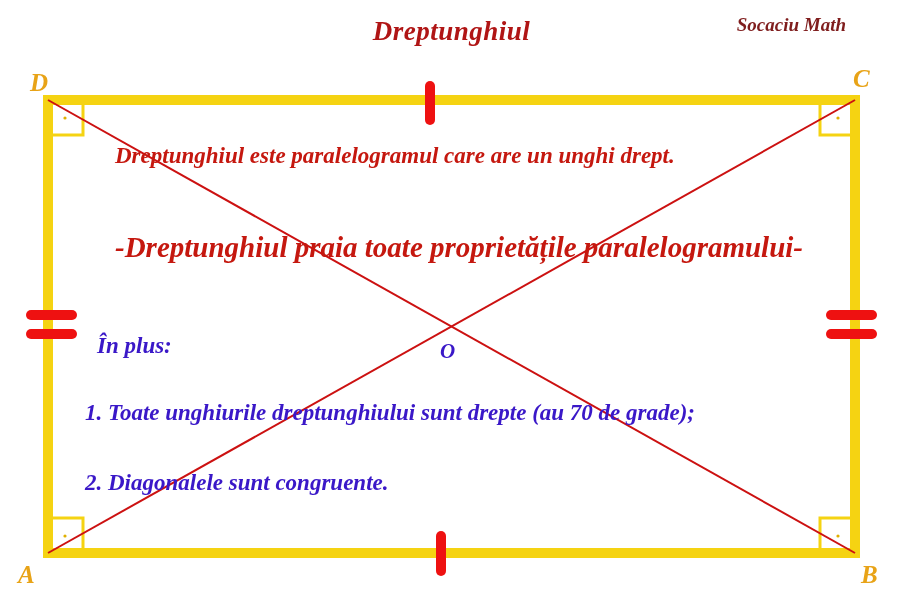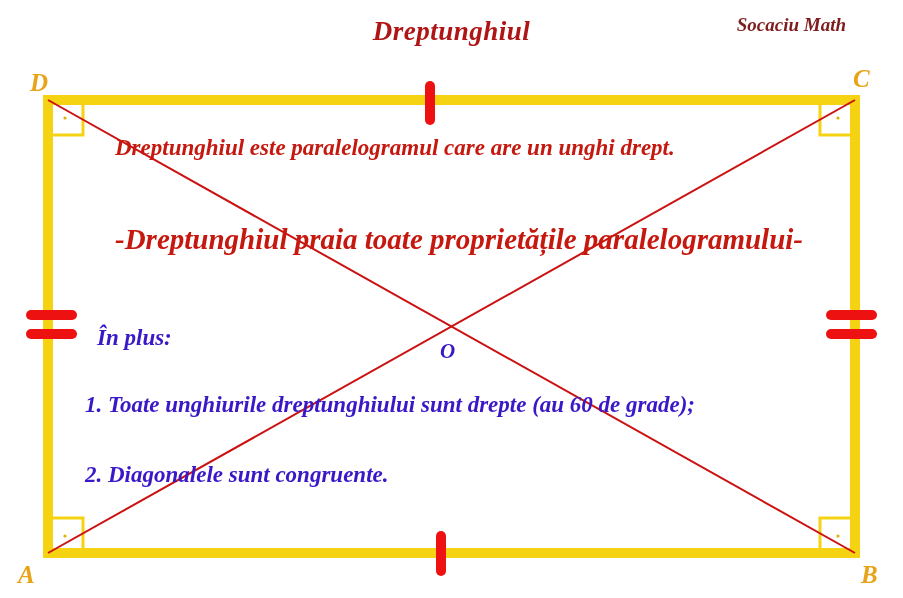--- a/index.html
+++ b/index.html
@@ -85,20 +85,21 @@
   }
 
   
   .stmt {
     position: absolute;
     font-family: "Liberation Serif", "DejaVu Serif", serif;
     font-weight: bold;
     font-style: italic;
     white-space: nowrap;
     line-height: 1.1;
+    margin-top: 8px;
   }
   .stmt.red   { color: #c5180f; }
   .stmt.blue  { color: #3a18c8; }
 
   .stmt.def    { left: 115px; top: 135px; font-size: 23px; }
   .stmt.props  { left: 115px; top: 224px; font-size: 29px; }
   .stmt.inplus { left: 97px;  top: 325px; font-size: 23px; }
   .stmt.p1     { left: 85px;  top: 392px; font-size: 23px; }
   .stmt.p2     { left: 85px;  top: 462px; font-size: 23px; }
 </style>
@@ -152,17 +153,17 @@
   <div class="vertex vB">B</div>
 
   <div class="center-label">O</div>
 
   <div class="stmt red def">Dreptunghiul este paralelogramul care are un unghi drept.</div>
 
   <div class="stmt red props">-Dreptunghiul praia toate proprietățile paralelogramului-</div>
 
   <div class="stmt blue inplus">În plus:</div>
 
-  <div class="stmt blue p1">1. Toate unghiurile dreptunghiului sunt drepte (au 60 de grade);</div>
+  <div class="stmt blue p1">1. Toate unghiurile dreptunghiului sunt drepte (au 70 de grade);</div>
 
   <div class="stmt blue p2">2. Diagonalele sunt congruente.</div>
 
 </div>
 
 </body></html>

